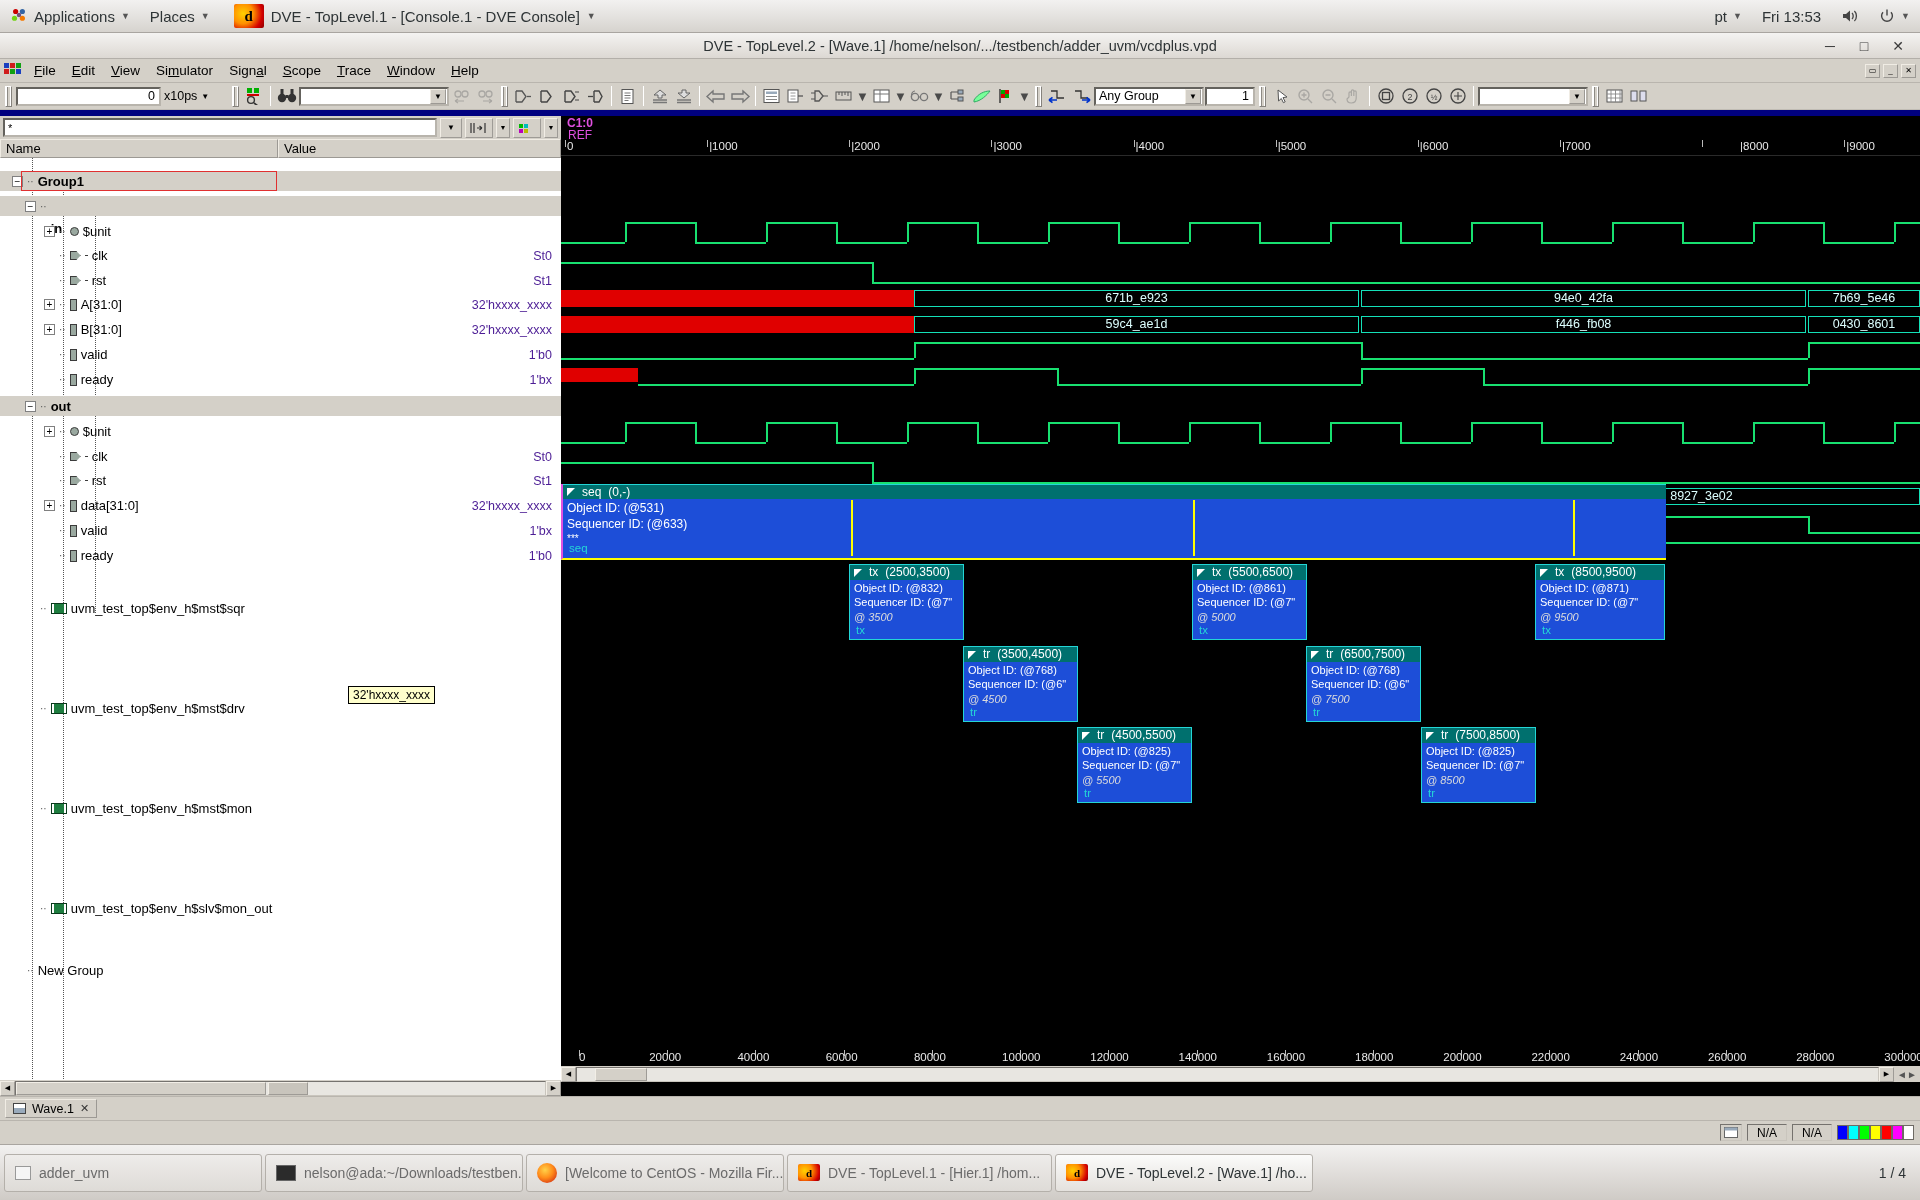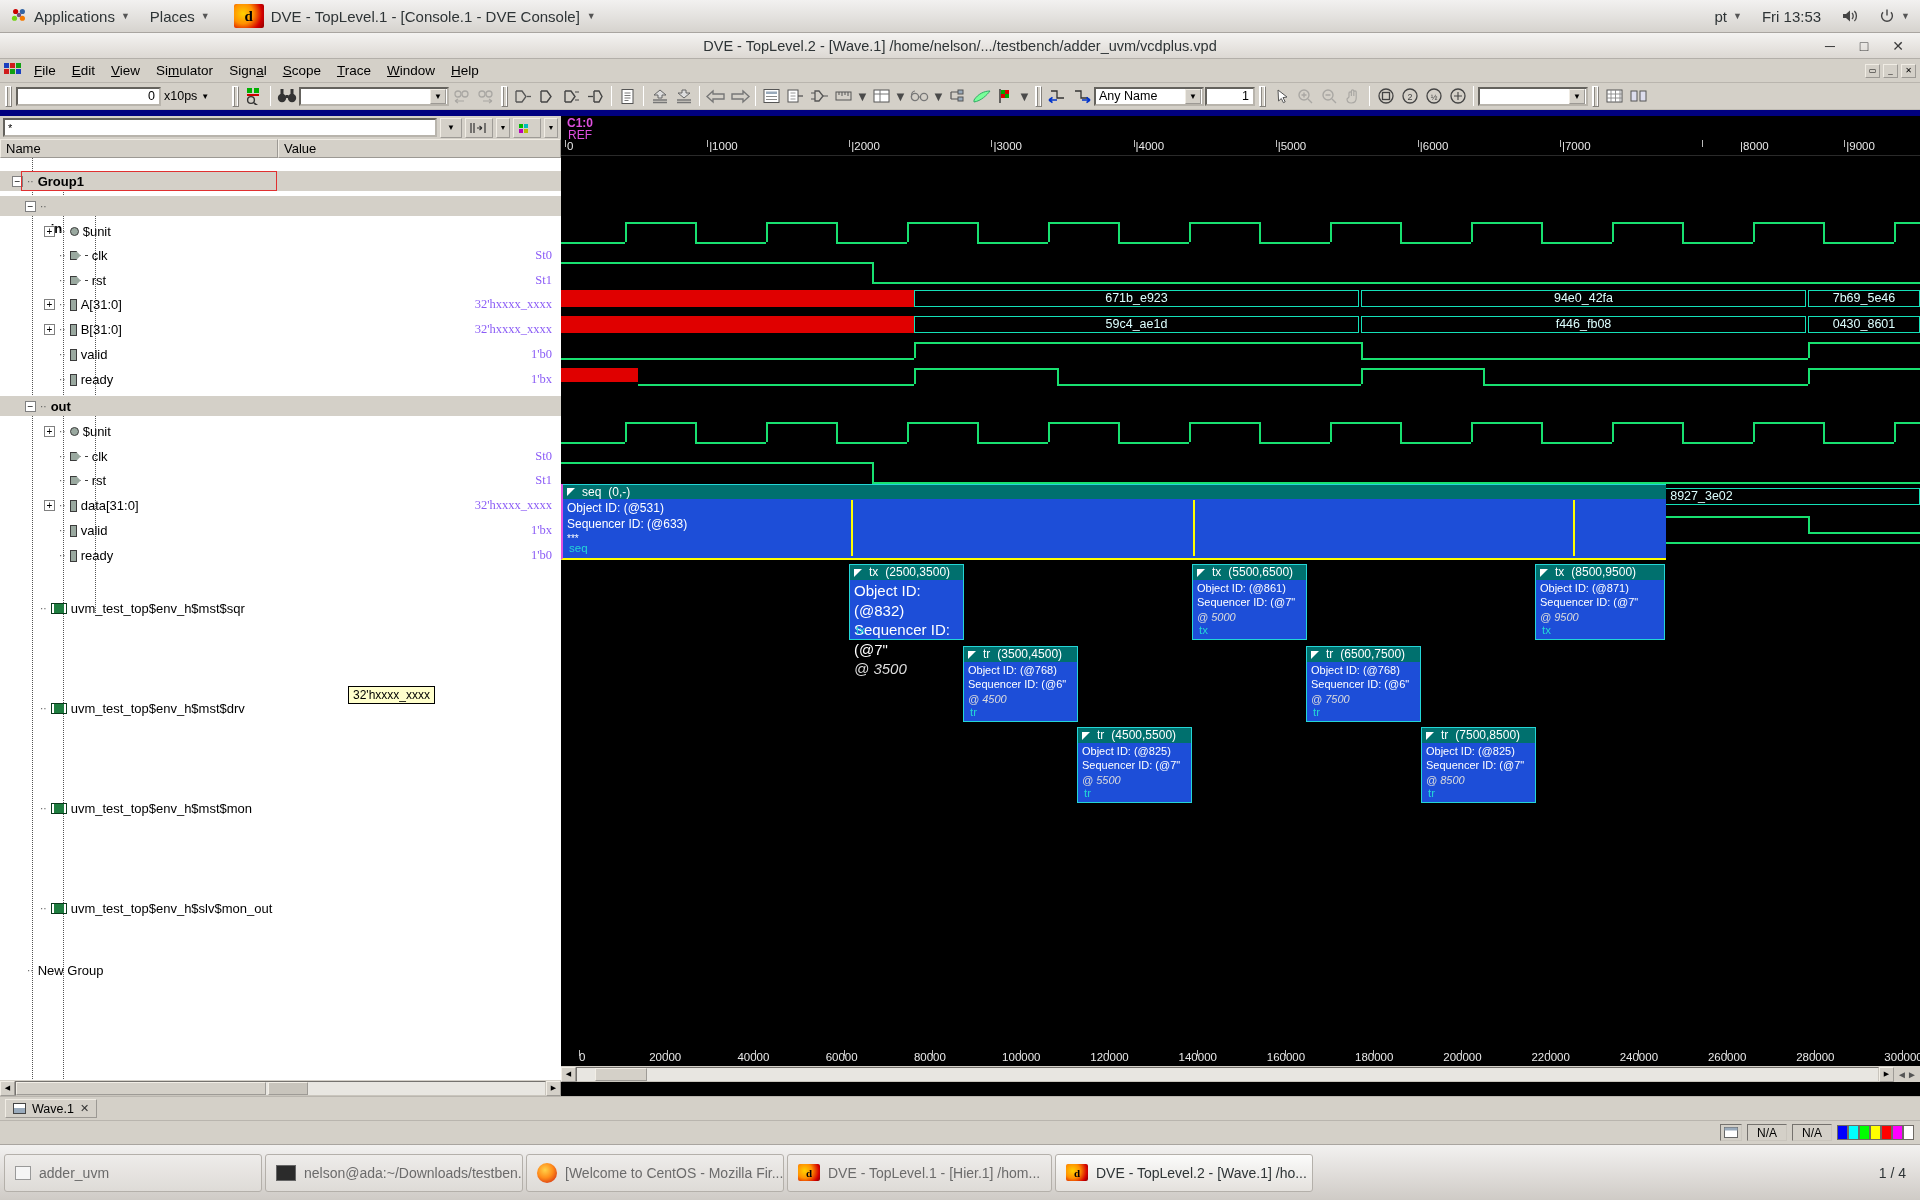--- a/index.html
+++ b/index.html
@@ -107,21 +107,21 @@
   .filter-box { flex:1; height:19px; background:#fff; border:2px inset #b8b4ac; display:flex; align-items:center; padding-left:3px; font-size:11px; color:#000;}
   .small-btn { width:22px;height:20px;background:#d4d0c8;border:1px outset #f2eee6;display:flex;align-items:center;justify-content:center;}
   .hdr-row { height: 19px; display:flex; background:#d4d0c8; }
   .hdr-cell {
     border: 1px outset #f0ece4; background:#d4d0c8;
     font-size:13px; color:#000; padding-left:5px; display:flex; align-items:center;
   }
   #tree { flex:1; background:#fff; position:relative; overflow:hidden; }
   .trow { position:absolute; left:0; width:561px; height:25px; display:flex; align-items:center; font-size:13px; color:#000; }
   .trow .lbl { white-space: nowrap; }
-  .trow .val { position:absolute; right: 9px; font-size:12.5px; color:#8b5cf6;font-family:Liberation Serif, serif; }
+  .trow .val { position:absolute; right: 9px; font-size:12.5px; color:#4c1d95; }
   .grp-hl { background:#d4d0c8; width: 561px; height:20px; position:absolute; left:0; }
   .sel-box { position:absolute; border:1.5px solid #e03030; height:20px; }
   .tw-pm {
     width:11px;height:11px;border:1px solid #808080;background:#fff;
     display:inline-flex;align-items:center;justify-content:center;
     font: 10px/1 "Liberation Sans", sans-serif; color:#000; flex:none;
   }
   .dots-v { position:absolute; width:1px; border-left:1px dotted #555; }
   .ico-port { width:11px;height:9px;background:#9aa9a0;border:1px solid #3b3b3b; flex:none;
     clip-path: polygon(0 0,60% 0,100% 50%,60% 100%,0 100%); }
@@ -451,21 +451,21 @@
           <path d="M10 12H2m0 0l3.5-2.6M2 12l3.5 2.6" stroke="#0033cc" stroke-width="1.6" fill="none"></path>
         </svg>
     </span>
     <span class="tbtn">
       <svg width="21" height="16" viewBox="0 0 21 16">
           <path d="M4 3h6v7h7" stroke="#333" stroke-width="1.3" fill="none"></path>
           <path d="M11 12h8m0 0l-3.5-2.6M19 12l-3.5 2.6" stroke="#0033cc" stroke-width="1.6" fill="none"></path>
         </svg>
     </span>
     <span class="tb-combo" style="width:110px;">
-      <span>Any Name</span>
+      <span>Any Group</span>
       <span class="combo-arrow">▼</span>
     </span>
     <span class="tb-input" style="width:50px;">1</span>
     <span class="grip"></span>
     <span class="tbtn">
       <svg width="16" height="16" viewBox="0 0 16 16">
           <path d="M4 2l9 7-4 .6 2.2 4.2-1.8.9L7.3 10.5 4.6 13z" fill="#fff" stroke="#555"></path>
         </svg>
     </span>
     <span class="tbtn dis">
@@ -973,21 +973,21 @@
             </div>
             <div class="ycursor" style="left: 290px; top: 338px; height: 56px;"></div>
             <div class="ycursor" style="left: 632px; top: 338px; height: 56px;"></div>
             <div class="ycursor" style="left: 1012px; top: 338px; height: 56px;"></div>
             <div class="txn" style="left: 288px; top: 402px; width: 115px; height: 76px;">
               <div class="txn-hd">
                 <span class="txn-corner"></span>
                 <span>tx</span>
                 <span>(2500,3500)</span>
               </div>
-              <div class="txn-body" style="font-size:15px;line-height:1.3;">
+              <div class="txn-body" style="font-size:11px;line-height:1.3;">
                 <div>Object ID:  (@832)</div>
                 <div>Sequencer ID:  (@7"</div>
                 <div class="txn-em">@ 3500</div>
               </div>
               <div class="txn-foot" style="position:absolute;bottom:0;left:2px;">tx</div>
             </div>
             <div class="txn" style="left: 631px; top: 402px; width: 115px; height: 76px;">
               <div class="txn-hd">
                 <span class="txn-corner"></span>
                 <span>tx</span>

